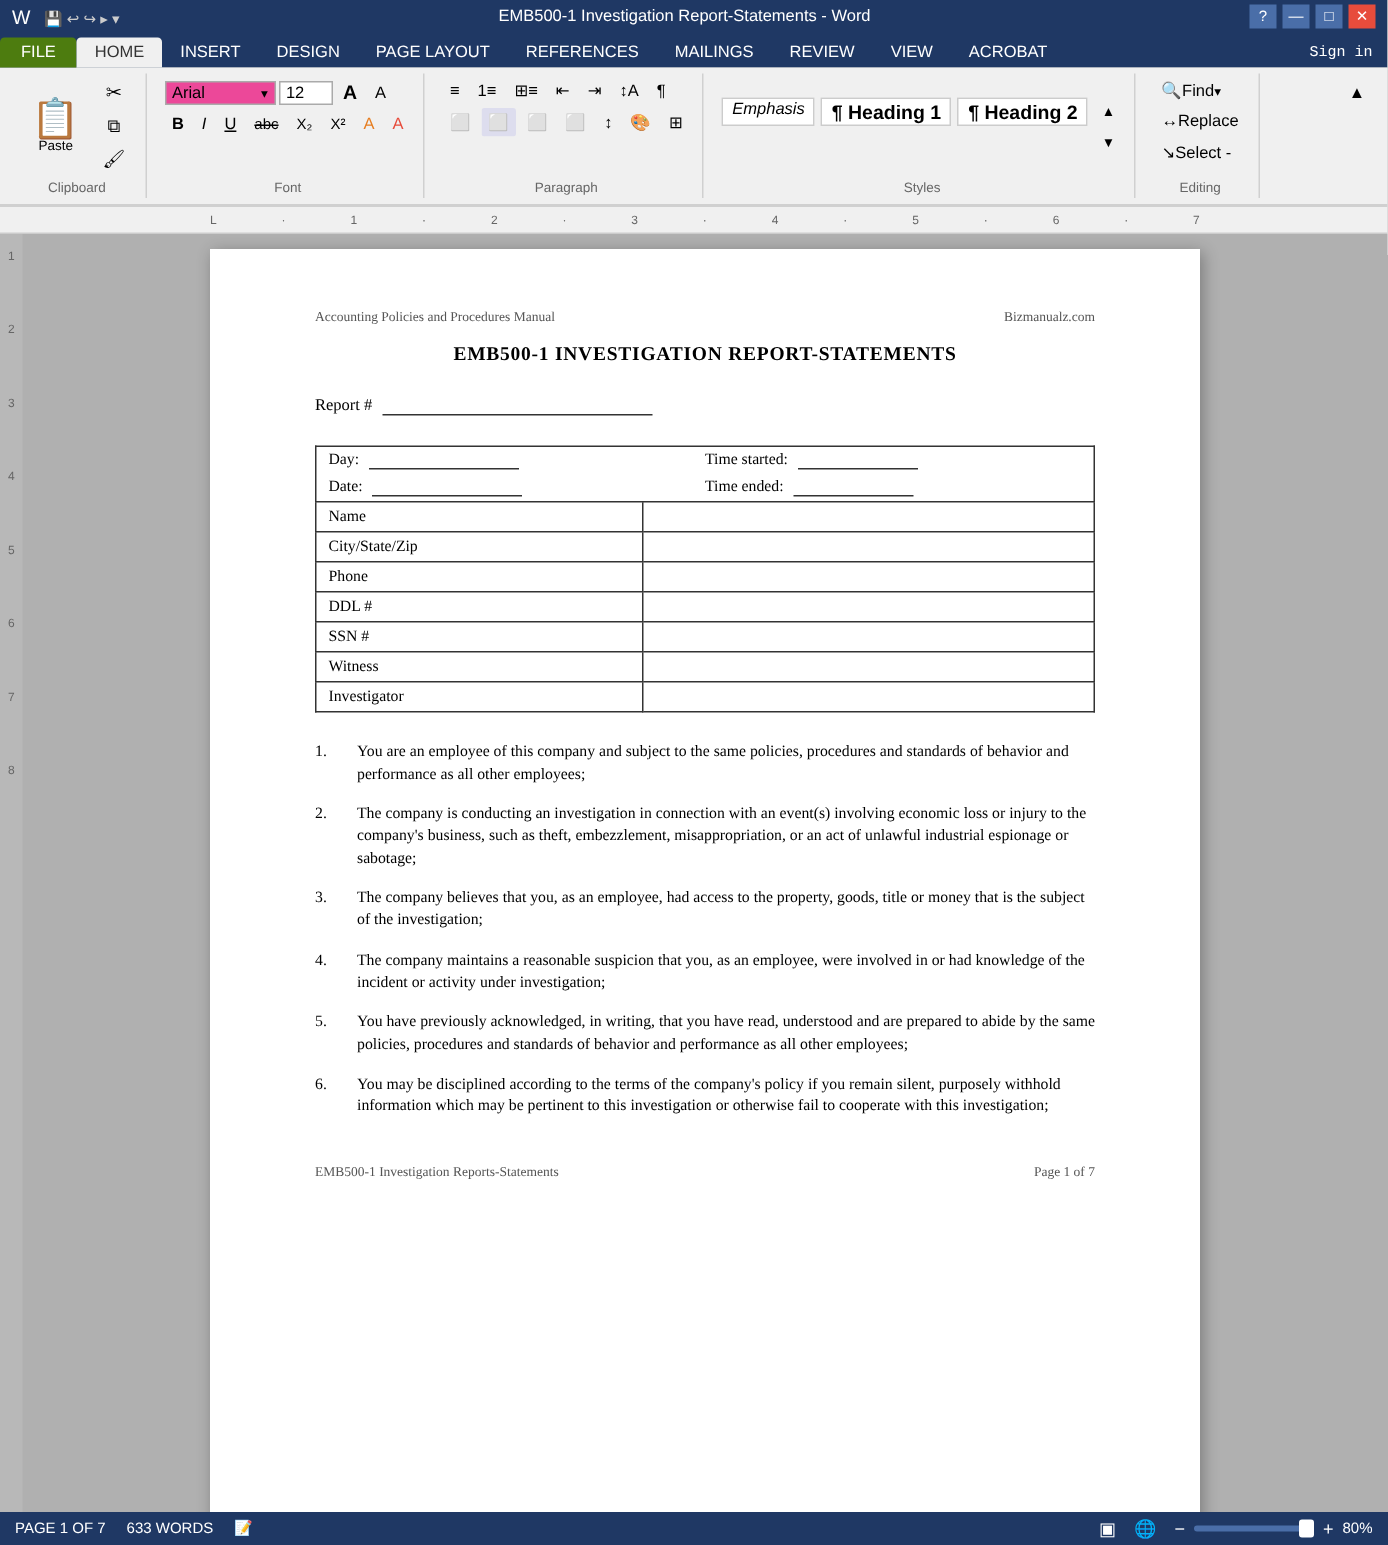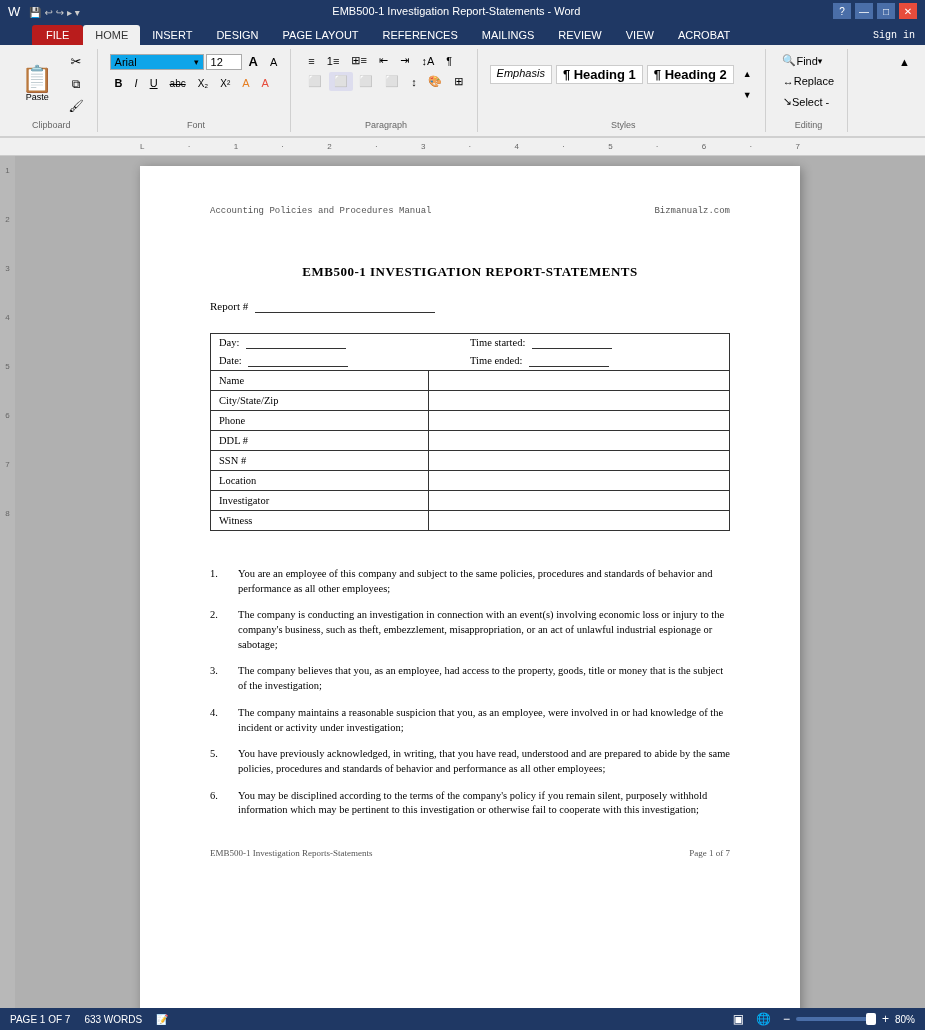--- a/index.html
+++ b/index.html
@@ -39,25 +39,24 @@
       cursor: pointer;
       background: transparent;
       border: none;
     }
     .ribbon-tab.active {
       background: #f0f0f0;
       color: #333;
       border-radius: 3px 3px 0 0;
     }
     .ribbon-tab.file {
-      background: #b91c1c;
+      background: #4d7c0f;
       color: white;
       border-radius: 3px 3px 0 0;
       padding: 4px 14px;
-      margin-left: 32px;
     }
     .ribbon-content {
       display: flex;
       align-items: stretch;
       padding: 4px 6px;
       gap: 4px;
       background: #f0f0f0;
       border-bottom: 2px solid #d0d0d0;
       min-height: 70px;
     }
@@ -118,24 +117,24 @@
       padding: 4px 6px;
       font-size: 9px;
     }
     .paste-icon { font-size: 26px; line-height: 1; }
 
     
     .font-selector {
       display: flex;
       align-items: center;
       border: 1px solid #aaa;
-      background: #0ea5e9;
+      background: #ec4899;
       padding: 1px 4px;
       font-size: 11px;
-      width: 94px;
+      width: 74px;
     }
     .size-selector {
       width: 36px;
       border: 1px solid #aaa;
       background: white;
       padding: 1px 4px;
       font-size: 11px;
     }
 
     
@@ -196,22 +195,22 @@
       box-shadow: 2px 2px 10px rgba(0,0,0,0.3);
       font-family: 'Times New Roman', serif;
       font-size: 11px;
     }
 
     .doc-header {
       display: flex;
       justify-content: space-between;
       font-size: 9px;
       color: #555;
-      margin-bottom: 48px;
-      font-family: Liberation Mono, monospace;
+      margin-bottom: 12px;
+      font-family: Liberation Serif, serif;
     }
 
     .doc-title {
       text-align: center;
       font-size: 13px;
       font-weight: bold;
       margin-bottom: 20px;
       font-family: 'Times New Roman', serif;
       letter-spacing: 0.5px;
     }
@@ -225,21 +224,21 @@
       display: inline-block;
       border-bottom: 1px solid #333;
       width: 180px;
       margin-left: 4px;
     }
 
     
     .info-table {
       width: 100%;
       border-collapse: collapse;
-      margin-bottom: 36px;
+      margin-bottom: 20px;
     }
     .info-table td {
       border: 1px solid #333;
       padding: 4px 8px;
       font-size: 10.5px;
       font-family: 'Times New Roman', serif;
     }
     .info-table .label-cell {
       width: 42%;
     }
@@ -586,29 +585,25 @@
         </tr>
         <tr>
           <td class="label-cell">DDL #</td>
           <td class="value-cell"></td>
         </tr>
         <tr>
           <td class="label-cell">SSN #</td>
           <td class="value-cell"></td>
         </tr>
         <tr>
-          <td class="label-cell">Location</td>
+          <td class="label-cell">Witness</td>
           <td class="value-cell"></td>
         </tr>
         <tr>
           <td class="label-cell">Investigator</td>
-          <td class="value-cell"></td>
-        </tr>
-        <tr>
-          <td class="label-cell">Witness</td>
           <td class="value-cell"></td>
         </tr>
       </tbody>
         </table>
 
 
       <div class="numbered-list">
         <div class="list-item">
           <span class="list-num">1.</span>
           <span class="list-text">You are an employee of this company and subject to the same policies, procedures and standards of behavior and performance as all other employees;</span>

